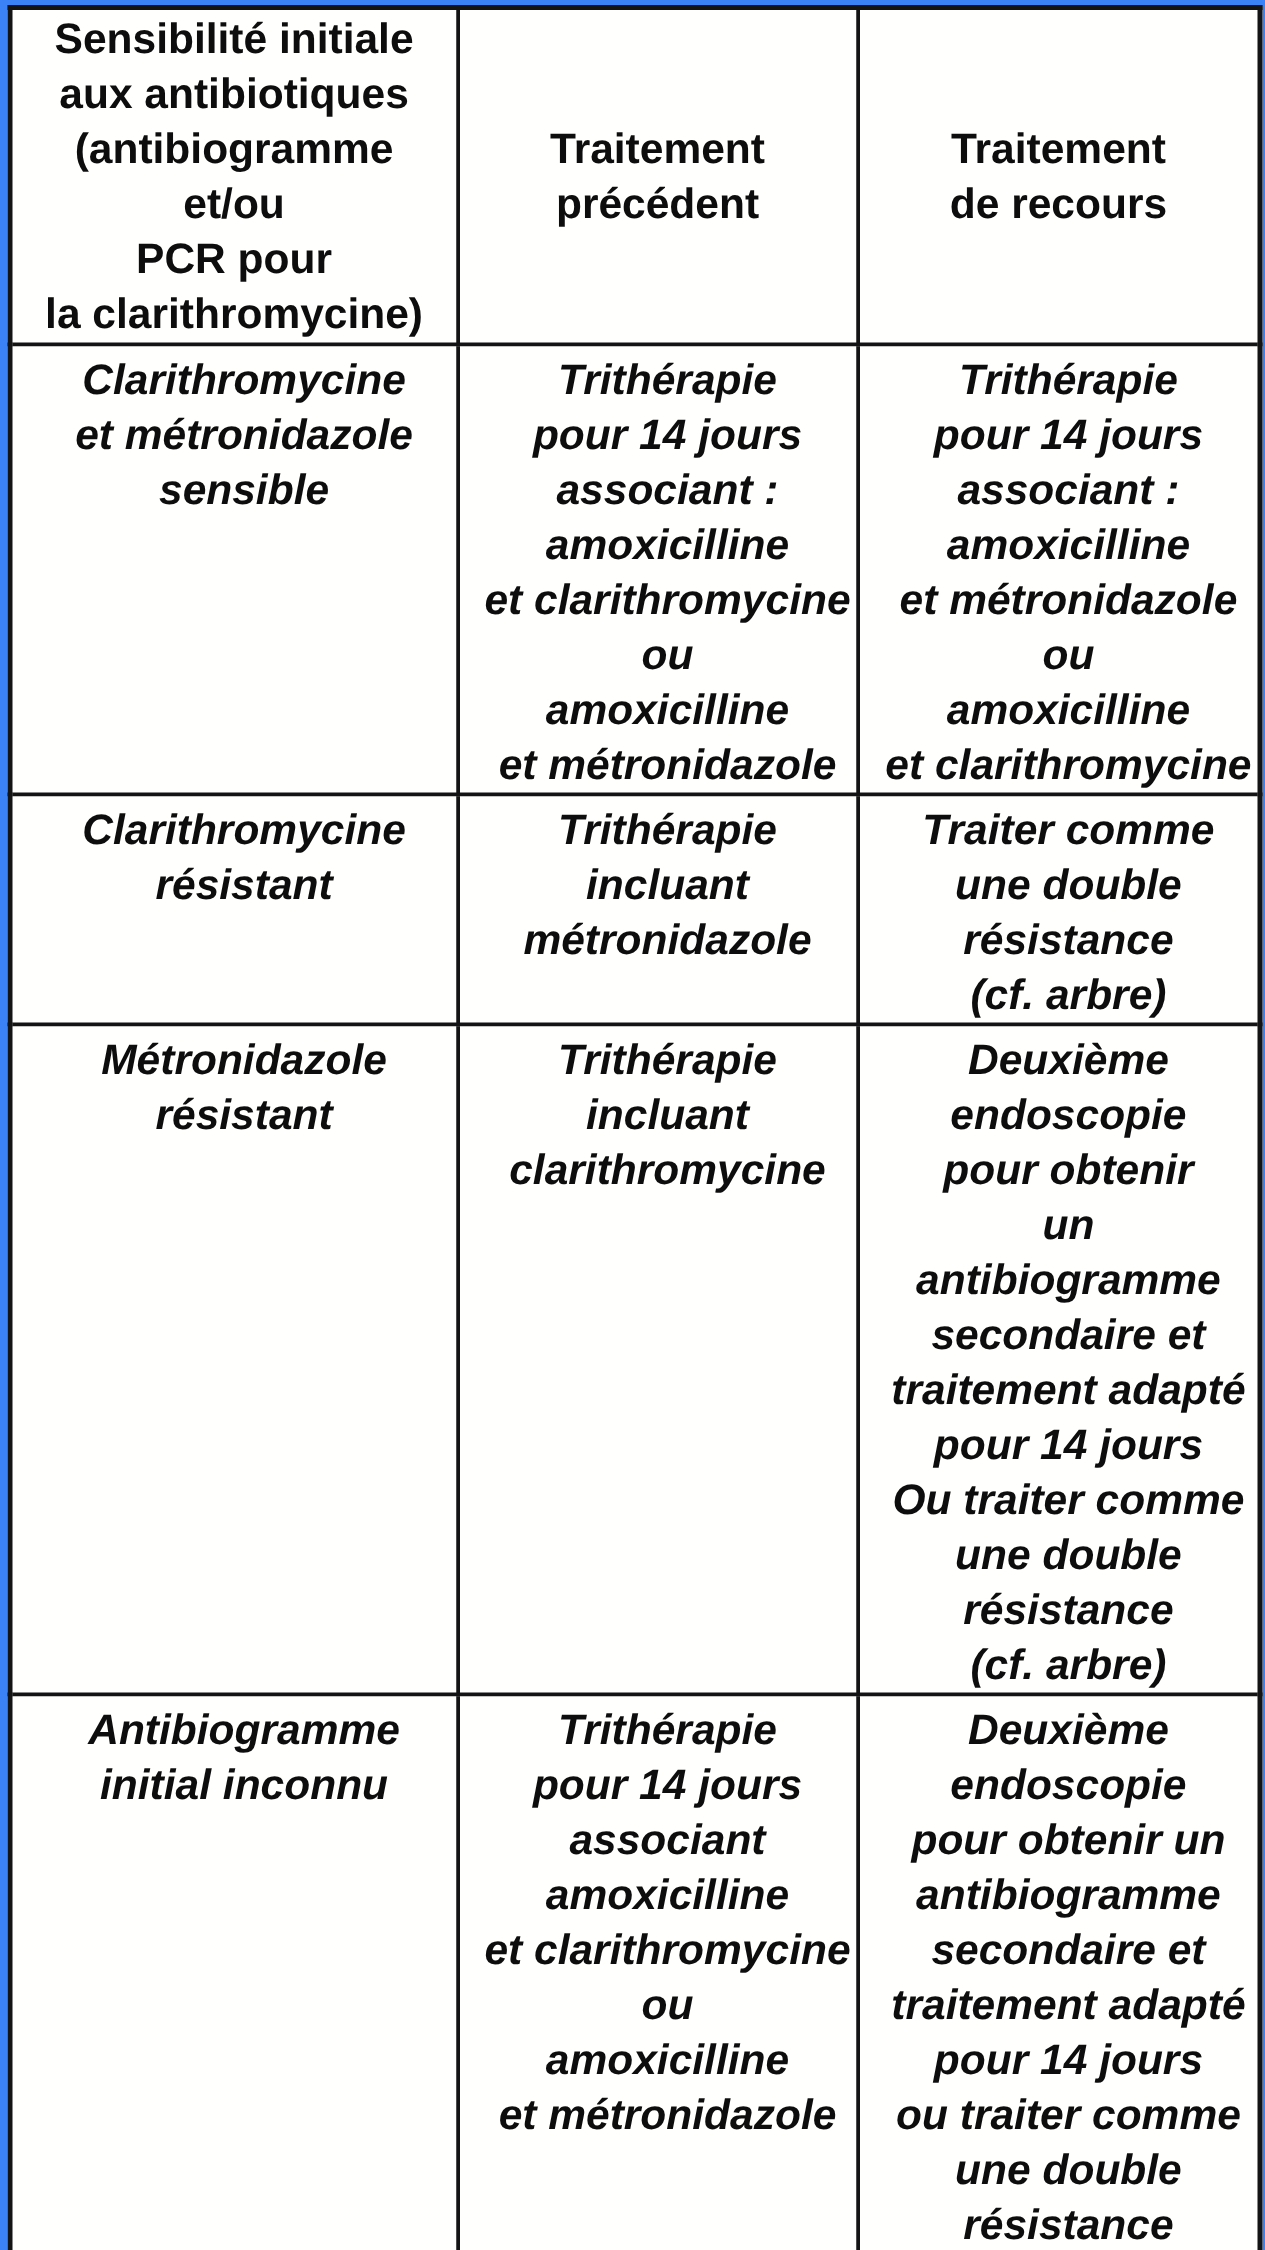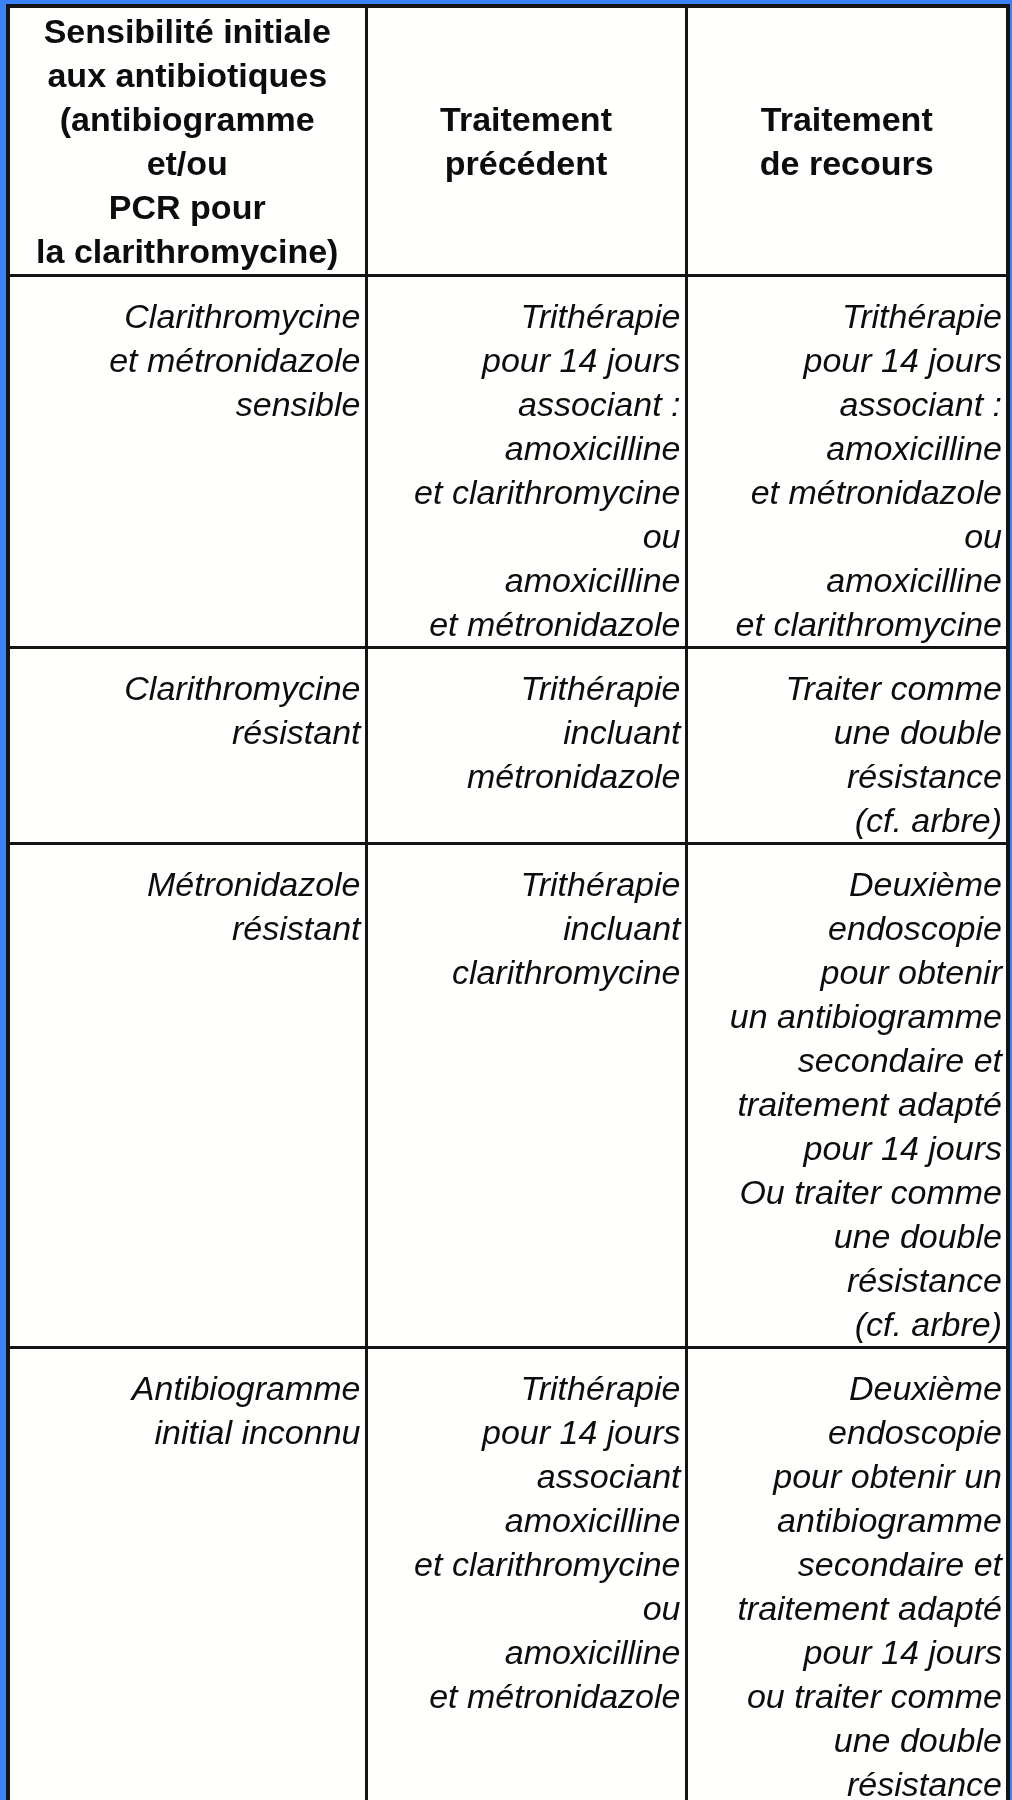--- a/index.html
+++ b/index.html
@@ -40,26 +40,26 @@
     font-style: normal;
     font-size: 34px;
     line-height: 44px;
     text-align: center;
     vertical-align: middle;
     padding: 0 2px;
   }
   
   table.tx td {
     font-style: italic;
-    font-weight: normal;
+    font-weight: bold;
     font-size: 34px;
     line-height: 44px;
-    text-align: right;
+    text-align: center;
     vertical-align: top;
-    padding: 17px 4px 0 20px;
+    padding: 5px 4px 0 20px;
   }
   tr.hrow  { height: 269px; }
   tr.row-0 { height: 356px; }
   tr.row-1 { height: 183px; }
   tr.row-2 { height: 481px; }
   tr.row-3 { height: 478px; }
 </style>
 </head>
 <body>
 

